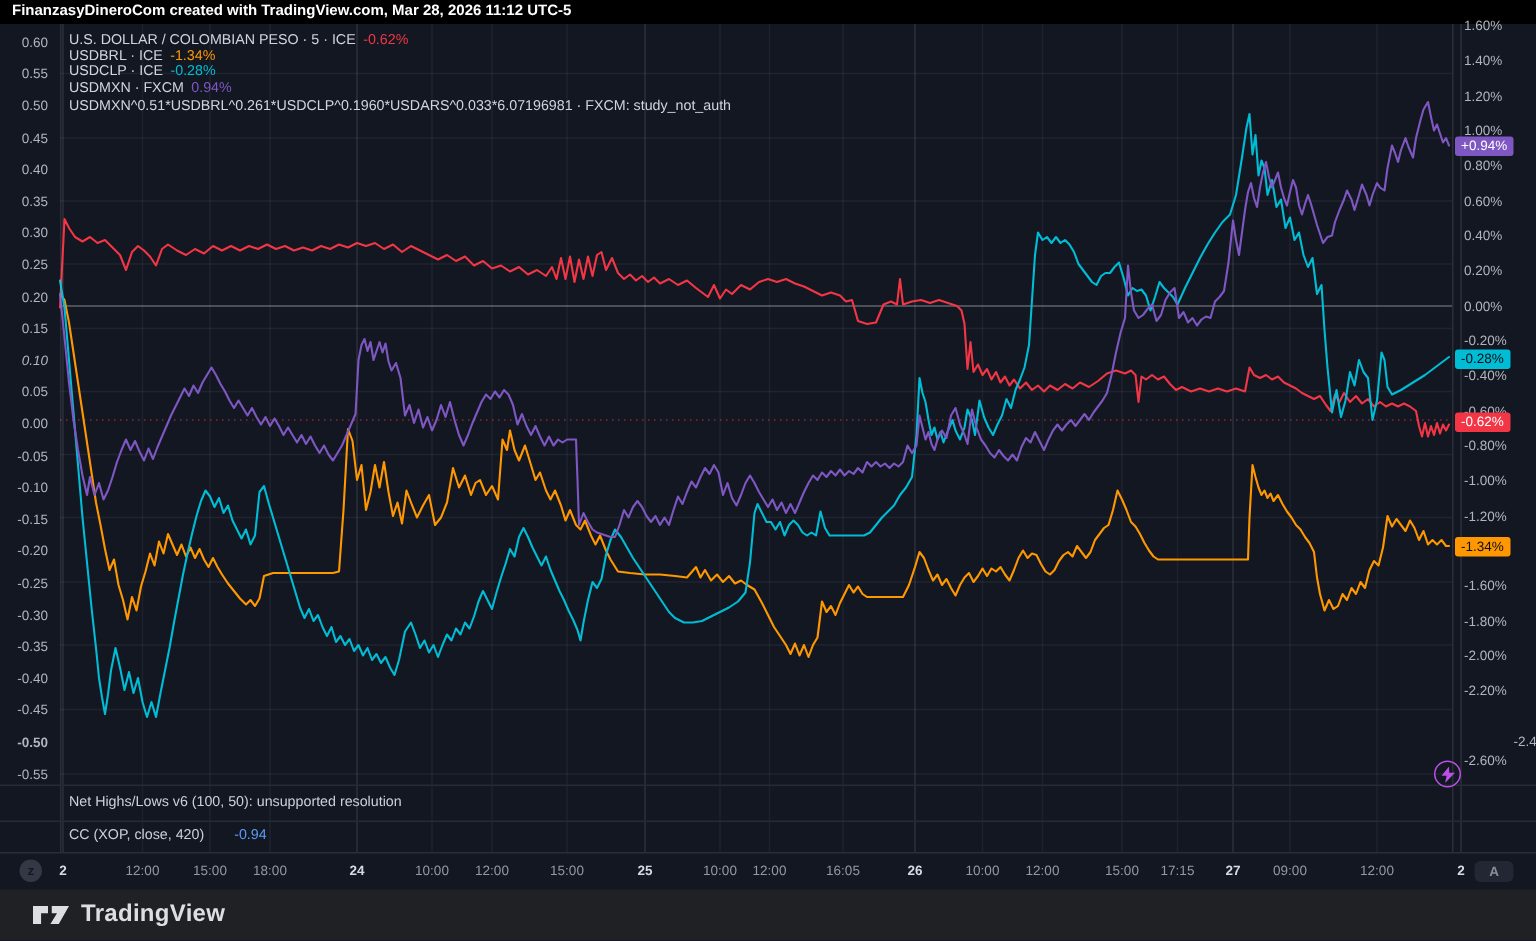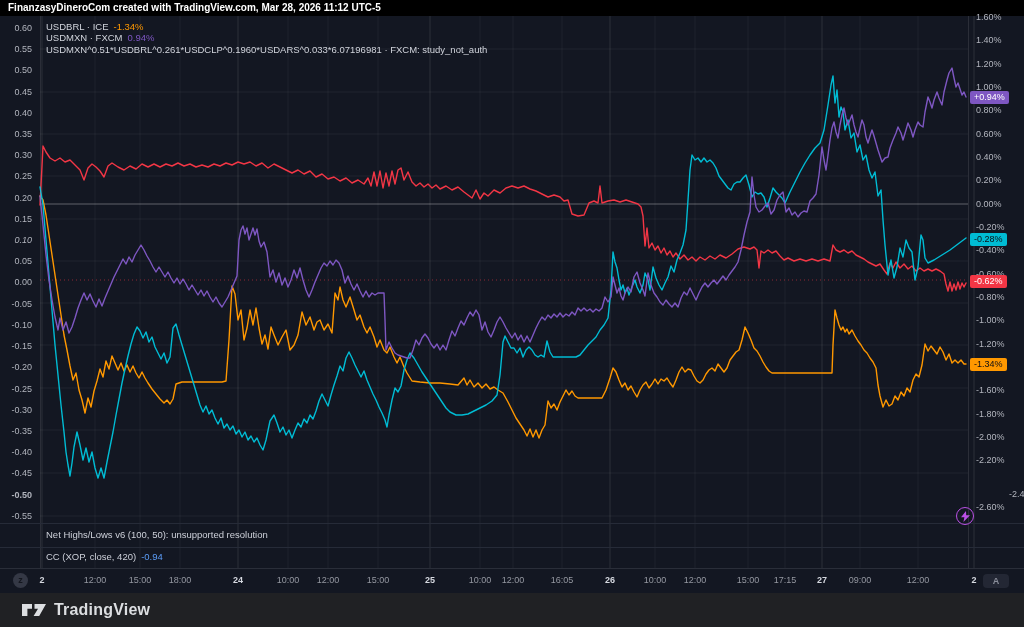--- a/index.html
+++ b/index.html
@@ -12,21 +12,21 @@
   .legend .row .v{margin-left:5px;}
   .legend .row.formula{margin-top:2px;}
   .yl{position:absolute;right:4px;font-size:9px;color:#b2b5be;line-height:10px;margin-left:43px;}
   .yr{position:absolute;left:8px;font-size:9px;color:#b2b5be;line-height:10px;}
   #left-axis{position:absolute;left:0;top:0;width:36px;height:568px;}
   #right-axis{position:absolute;left:968px;top:0;width:56px;height:592px;}
   .badge{position:absolute;left:2px;height:13px;line-height:13px;padding:0 4px;font-size:9px;font-weight:normal;border-radius:2px;z-index:6;}
   .vline{position:absolute;top:16px;height:552px;width:1px;background:rgba(255,255,255,0.10);}
   .sep{position:absolute;left:0;width:1024px;height:1px;background:#262b38;}
   .pane-label{position:absolute;left:46px;font-size:9.5px;color:#cdd0d9;white-space:nowrap;z-index:5;}
-  .pane-label .pv{margin-left:5px;}
+  .pane-label .pv{margin-left:20px;}
   .time-axis{position:absolute;left:0;top:568px;width:1024px;height:24px;background:#131722;border-top:1px solid #2a2e39;box-sizing:content-box;z-index:4;}
   .tl{position:absolute;top:6px;transform:translateX(-50%);font-size:9px;color:#9598a1;white-space:nowrap;}
   .tl.major{color:#d6d9e0;font-weight:bold;}
   .clock{position:absolute;left:13px;top:4px;width:15px;height:15px;border-radius:50%;background:#343845;color:#14171f;
          font-size:9px;font-weight:bold;text-align:center;line-height:15px;}
   .abtn{position:absolute;left:983px;top:5px;width:26px;height:14px;background:#232734;border-radius:4px;color:#8a8e9a;
         font-size:9px;font-weight:bold;text-align:center;line-height:14px;}
   .lightning{position:absolute;left:956px;top:507px;width:18px;height:18px;border:1.5px solid #bb50e6;border-radius:50%;
              box-sizing:border-box;display:flex;align-items:center;justify-content:center;z-index:5;}
   .bottombar{position:absolute;left:0;top:592px;width:1024px;height:35px;background:#202124;display:flex;align-items:center;
@@ -78,21 +78,23 @@
       <line x1="40" y1="516" x2="968" y2="516" stroke="#ffffff" stroke-width="1" opacity="0.05"></line>
       <line x1="40" y1="204" x2="968" y2="204" stroke="#ffffff" stroke-width="1" opacity="0.32"></line>
       <line x1="40" y1="280" x2="968" y2="280" stroke="#f23645" stroke-width="1" opacity="0.55" stroke-dasharray="1,3"></line>
       <polyline points="40,205 43,146 46,152 50,158 55,161 60,158 65,162 70,160 75,165 80,170 84,180 88,168 92,164 96,167 100,171 104,177 108,166 112,163 118,167 124,170 130,166 136,169 142,164 148,167 154,164 160,167 166,164 172,166 178,163 184,166 190,164 196,167 202,165 208,167 214,164 220,166 226,163 232,165 238,162 244,164 250,162 256,166 262,163 268,168 274,164 280,167 286,170 292,173 298,170 304,174 310,171 316,177 322,174 328,179 334,177 340,181 346,178 352,183 358,180 364,184 368,178 371,186 374,172 377,186 380,171 383,188 386,173 389,186 392,171 395,184 398,170 401,168 404,180 408,172 412,182 416,186 420,183 424,187 428,184 432,188 436,185 440,189 446,186 452,190 458,187 464,192 468,195 472,198 476,190 480,199 484,193 488,196 494,190 500,193 506,188 512,186 518,188 524,186 530,189 536,191 542,194 548,197 554,195 560,197 564,201 568,200 572,214 578,216 584,215 589,203 594,201 598,203 600,186 602,203 608,201 614,200 620,202 626,200 632,202 638,204 641,207 643,216 645,246 647,228 649,248 652,243 655,250 658,246 661,253 664,248 667,255 670,251 673,257 676,253 680,259 684,255 688,260 692,257 696,261 700,257 705,260 710,256 715,259 720,255 726,258 732,254 738,249 744,247 750,249 754,247 757,250 759,268 761,251 764,253 768,250 772,253 776,251 780,256 784,260 788,258 794,261 800,259 806,261 812,259 818,261 824,259 830,261 833,245 836,250 840,252 844,250 848,253 852,251 856,255 860,257 864,259 868,262 872,264 876,266 880,264 884,270 887,274 890,263 893,268 896,262 900,268 904,264 908,269 912,266 916,271 920,268 924,271 928,269 932,271 936,269 940,271 944,274 946,284 948,291 950,282 952,291 954,284 956,290 958,282 960,289 962,283 964,287 966,283" fill="none" stroke="#f23645" stroke-width="1.4" stroke-linejoin="round" stroke-linecap="round"></polyline>
       <polyline points="40,196 43,200 46,215 49,235 52,255 55,275 58,295 61,315 64,335 67,350 70,366 73,380 76,373 79,390 82,400 85,413 88,398 91,407 94,391 97,381 100,369 103,377 106,361 109,369 112,356 115,363 118,370 121,363 124,371 127,365 130,372 133,366 136,373 139,378 142,372 145,378 148,383 152,389 156,394 160,399 164,403 167,400 170,404 173,399 176,384 182,382 190,382 198,382 206,382 214,382 222,382 226,381 229,340 232,286 235,294 238,320 241,310 244,340 247,328 250,310 253,325 256,308 259,328 262,344 265,335 268,349 271,327 274,335 278,345 282,337 286,330 290,350 294,345 298,335 302,312 306,325 310,317 314,330 317,322 320,320 324,330 328,324 332,333 335,293 338,300 340,287 343,300 346,307 350,297 354,310 357,320 360,315 364,327 367,333 370,327 374,337 377,347 380,340 384,350 387,353 390,347 394,357 397,363 400,357 404,367 407,373 412,381 420,382 430,383 440,383 450,384 458,385 464,378 467,385 470,380 474,387 478,383 482,388 486,384 490,389 494,387 498,390 503,393 508,402 512,410 516,418 520,424 524,430 527,436 530,429 533,437 536,430 539,438 542,430 545,425 548,401 551,408 554,404 557,410 560,402 563,396 566,390 569,395 572,391 575,396 578,398 586,398 594,398 602,398 606,390 610,378 613,368 616,372 619,380 622,387 625,383 628,390 631,386 634,392 637,397 640,390 643,385 646,382 649,388 652,384 655,379 658,384 661,379 664,381 667,378 670,383 673,387 676,380 679,372 682,367 685,372 688,369 691,370 694,376 697,381 700,383 703,380 706,374 709,370 712,368 715,371 718,364 721,368 724,372 727,368 730,360 733,356 736,352 739,350 742,340 745,327 748,333 751,340 754,348 757,351 760,356 763,362 766,367 769,371 772,373 780,373 790,373 800,373 810,373 820,373 828,373 832,373 833,345 835,310 837,318 839,325 841,330 843,327 845,332 847,329 849,334 852,330 855,336 858,341 861,345 864,350 867,353 870,358 873,362 876,368 878,385 880,396 883,407 886,400 889,406 892,404 895,396 898,400 901,392 904,396 907,388 910,392 913,380 916,374 919,377 922,365 925,344 928,351 931,346 934,350 937,354 940,347 943,352 946,360 949,354 952,363 955,360 958,363 961,360 964,364 966,364" fill="none" stroke="#ff9800" stroke-width="1.4" stroke-linejoin="round" stroke-linecap="round"></polyline>
       <polyline points="40,187 43,205 46,240 49,275 52,310 55,345 58,375 61,405 64,432 66,452 68,465 70,476 72,463 74,447 77,432 80,445 83,460 86,448 89,462 92,452 95,468 98,478 101,468 104,478 107,462 110,447 113,432 116,415 119,399 122,383 125,369 128,356 131,344 134,334 137,327 140,331 143,338 146,332 149,342 152,337 155,347 158,353 161,359 164,353 167,363 170,357 173,328 176,324 179,335 182,345 185,355 188,365 191,375 194,385 197,395 200,405 203,412 206,406 209,414 212,410 215,418 218,424 221,418 224,428 227,424 230,430 233,426 236,434 239,430 242,437 245,432 248,440 251,436 254,442 257,438 260,445 263,450 266,440 270,421 274,415 277,423 280,432 283,427 286,435 289,430 292,438 295,430 298,423 301,427 304,419 307,423 310,415 313,419 316,411 319,401 322,394 325,400 328,406 331,395 334,385 337,376 340,366 343,371 346,358 349,352 352,358 355,365 358,371 361,377 364,371 367,380 370,387 373,394 376,400 379,407 382,413 385,420 387,427 389,415 392,400 395,388 398,392 401,386 404,370 407,360 410,353 414,358 418,365 422,372 426,378 430,384 434,390 438,396 442,402 446,408 450,412 456,415 462,415 468,414 474,411 480,408 486,405 492,401 497,395 500,375 503,342 505,336 508,342 511,348 514,348 517,353 520,348 523,357 526,350 529,347 532,350 535,355 538,357 541,355 544,357 547,341 550,352 553,357 560,357 568,357 576,357 580,355 584,350 588,345 592,341 596,337 600,330 604,325 608,318 611,290 613,252 615,262 617,268 619,280 621,290 623,285 625,293 627,288 629,295 632,287 635,280 637,287 640,293 643,285 645,273 648,280 650,290 653,267 656,278 659,285 662,290 665,283 668,277 671,266 674,272 677,260 680,253 683,245 686,230 688,200 690,170 692,155 695,160 698,158 701,162 704,158 707,162 710,160 713,163 716,168 719,176 722,180 725,184 728,188 731,190 734,184 737,182 740,182 743,178 746,175 749,185 752,197 755,192 758,194 761,193 764,197 767,207 770,198 773,188 776,192 779,195 782,198 785,203 790,192 795,182 800,172 805,163 810,155 815,148 820,143 824,130 828,105 831,85 833,76 835,103 837,90 839,117 841,107 843,112 845,130 848,120 851,138 854,133 857,152 860,145 863,160 866,155 869,170 872,178 875,172 878,196 881,190 883,220 885,245 888,275 891,260 894,278 897,267 900,248 903,257 906,240 909,248 912,252 915,280 918,267 921,235 923,240 925,258 928,263 934,260 942,255 950,250 958,244 966,238" fill="none" stroke="#00bcd4" stroke-width="1.4" stroke-linejoin="round" stroke-linecap="round"></polyline>
       <polyline points="40,196 43,225 46,255 49,280 52,300 55,317 58,330 60,318 63,330 66,322 69,333 72,327 75,318 78,308 81,300 84,293 87,300 90,294 93,301 96,307 99,299 102,306 105,298 108,291 111,284 114,277 117,271 120,265 123,259 126,264 129,257 132,262 135,255 138,250 141,245 144,250 147,256 150,261 153,267 156,272 159,267 162,272 165,277 168,272 171,278 174,283 177,278 180,284 183,279 186,284 189,290 192,285 195,290 198,295 201,290 204,296 207,291 210,297 213,302 216,297 219,303 222,307 225,302 228,297 231,290 234,283 237,276 239,240 241,230 243,226 245,234 247,228 249,240 251,234 253,228 255,235 257,229 259,241 261,247 264,242 267,252 270,277 273,270 276,282 279,273 282,285 285,278 288,287 291,280 294,270 297,278 300,268 303,280 306,290 309,297 312,290 315,282 318,275 321,268 324,263 327,266 330,261 333,265 336,260 339,263 342,270 345,283 348,276 351,284 354,290 357,284 360,291 363,297 366,291 369,297 372,293 375,295 378,293 381,293 384,293 385,320 386,350 389,342 392,348 395,353 398,355 401,356 404,357 407,358 410,358 413,350 416,340 419,345 422,338 425,334 428,338 431,344 434,348 437,344 440,350 443,345 446,350 449,340 452,331 455,336 458,328 461,321 464,325 467,318 470,312 473,316 476,310 479,315 482,330 485,322 488,332 491,337 494,330 497,322 500,317 503,322 506,328 509,333 512,338 515,333 518,340 521,335 524,342 527,336 530,342 533,335 536,328 539,322 542,317 545,320 548,315 551,318 554,314 557,317 560,313 563,317 566,314 569,316 572,312 575,315 578,308 581,311 584,308 587,311 590,309 593,312 596,309 599,311 602,308 605,297 608,302 611,297 613,277 615,285 617,293 619,288 621,296 623,300 625,293 628,287 631,292 634,277 637,272 640,283 643,290 645,296 648,273 651,285 654,293 657,297 660,302 663,305 666,300 669,304 672,307 675,303 678,307 681,298 684,292 687,295 690,288 693,294 696,300 699,293 702,287 705,283 708,287 711,283 714,280 717,284 720,280 723,276 726,280 729,275 732,271 735,267 738,262 741,250 744,235 747,222 750,212 752,177 754,195 756,207 759,212 762,210 765,206 768,203 771,214 774,210 777,200 780,195 783,192 786,212 789,208 792,215 795,212 798,217 801,213 804,211 807,212 810,201 813,198 816,194 819,175 822,147 824,160 826,170 828,155 830,140 832,128 834,122 836,132 838,138 840,125 842,115 844,108 846,118 848,125 850,120 852,115 854,125 856,132 858,137 860,128 862,120 864,125 866,137 868,143 870,136 872,130 874,136 876,143 878,150 880,156 882,162 885,158 888,157 890,148 893,140 896,133 898,127 901,133 903,140 906,130 908,123 911,130 913,137 915,130 918,122 920,125 923,127 925,112 928,97 930,102 932,108 934,100 937,92 939,98 942,105 944,92 947,80 949,73 952,68 954,78 956,87 958,83 960,89 962,95 964,92 966,97" fill="none" stroke="#7e57c2" stroke-width="1.4" stroke-linejoin="round" stroke-linecap="round"></polyline>
     </svg>
 
   <div class="legend" id="legend">
+      <div class="row"><span>U.S. DOLLAR / COLOMBIAN PESO · 5 · ICE</span><span class="v" style="color: rgb(242, 54, 69);">-0.62%</span></div>
       <div class="row"><span>USDBRL · ICE</span><span class="v" style="color: rgb(255, 152, 0);">-1.34%</span></div>
+      <div class="row"><span>USDCLP · ICE</span><span class="v" style="color: rgb(0, 188, 212);">-0.28%</span></div>
       <div class="row"><span>USDMXN · FXCM</span><span class="v" style="color: rgb(126, 87, 194);">0.94%</span></div>
       <div class="row formula"><span>USDMXN^0.51*USDBRL^0.261*USDCLP^0.1960*USDARS^0.033*6.07196981 · FXCM: study_not_auth</span></div>
     </div>
 
   <div id="left-axis">
       <div class="yl" style="top: 23px;">0.60</div>
       <div class="yl" style="top: 44px;">0.55</div>
       <div class="yl" style="top: 65px;">0.50</div>
       <div class="yl" style="top: 87px;">0.45</div>
       <div class="yl" style="top: 108px;">0.40</div>

